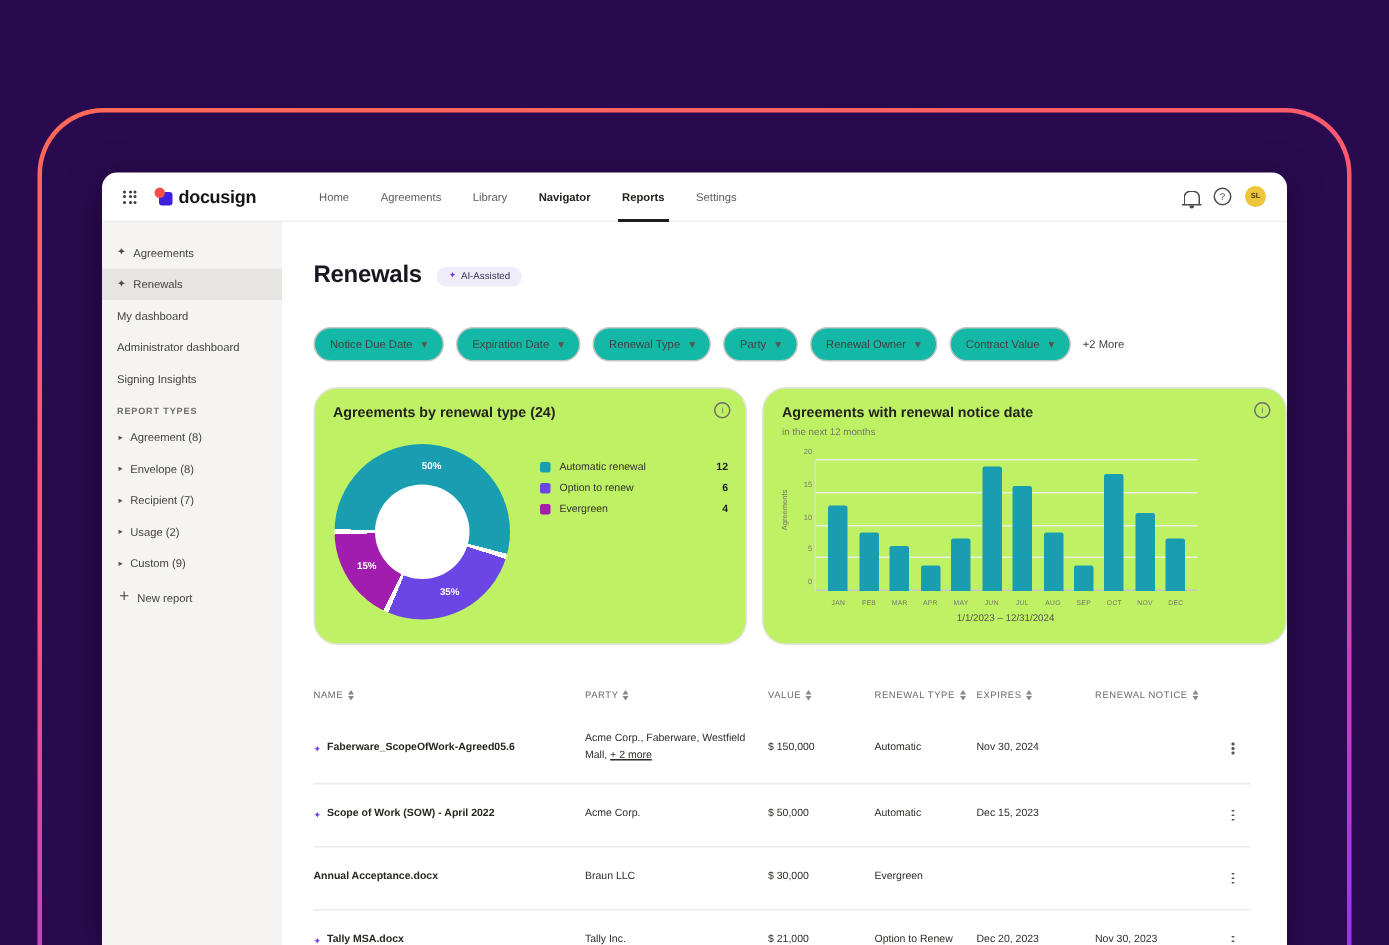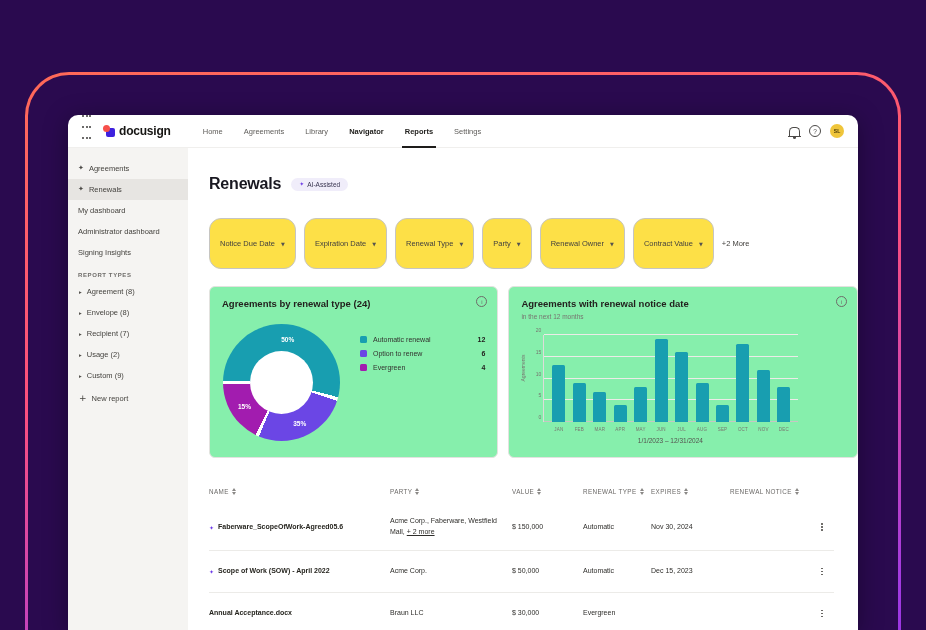--- a/index.html
+++ b/index.html
@@ -10,29 +10,29 @@
   
   .frame{position:absolute;left:25px;top:72px;width:876px;height:700px;border-radius:44px;
     background:linear-gradient(168deg,#FF6A57 0%,#FB4F7E 38%,#A43BE0 78%,#7F2BE8 100%);}
   .frame-inner{position:absolute;inset:3px;border-radius:41px;background:#2A0A4F;}
 
   
   .window{position:absolute;left:68px;top:115px;width:790px;height:515px;background:#fff;
     border-radius:10px 10px 0 0;overflow:hidden;box-shadow:0 4px 24px rgba(0,0,0,.35);}
 
   
-  .topbar{height:33px;display:flex;padding:0 14px;border-bottom:1px solid #F0EFED;box-sizing:border-box;}
+  .topbar{height:33px;display:flex;align-items:center;padding:0 14px;border-bottom:1px solid #F0EFED;box-sizing:border-box;}
   .waffle{display:grid;grid-template-columns:repeat(3,2px);gap:1.5px;cursor:pointer;}
   .waffle b{width:2px;height:2px;background:#3B3A38;border-radius:50%;}
   .logo{display:flex;align-items:center;gap:4px;margin-left:12px;}
   .lmark{position:relative;width:12px;height:12px;}
   .lmark .sq{position:absolute;right:0;bottom:0;width:9px;height:9px;background:#3E21DE;border-radius:2px;}
   .lmark .ci{position:absolute;left:0;top:0;width:7px;height:7px;background:#F7504B;border-radius:50%;}
   .logotext{font-size:12px;font-weight:bold;color:#161513;letter-spacing:-.2px;}
-  .nav{display:flex;align-items:stretch;height:33px;margin-left:32px;gap:21px;}
+  .nav{display:flex;align-items:stretch;height:33px;margin-left:42px;gap:21px;}
   .nav-item{display:flex;align-items:center;font-size:7.5px;color:#5E5C59;position:relative;cursor:pointer;}
   .nav-item.bold{font-weight:bold;color:#23221F;}
   .nav-item.active::after{content:'';position:absolute;left:-3px;right:-3px;bottom:0;height:2px;background:#1E1D1B;}
   .top-icons{margin-left:auto;display:flex;align-items:center;gap:9px;}
   .bell{position:relative;width:9px;height:8px;border:1px solid #4C4A48;border-bottom:none;border-radius:4.5px 4.5px 0 0;cursor:pointer;}
   .bell::after{content:'';position:absolute;left:-2px;right:-2px;bottom:-1px;height:1px;background:#4C4A48;}
   .bell::before{content:'';position:absolute;left:50%;bottom:-3px;width:3px;height:2px;margin-left:-1.5px;border-radius:0 0 2px 2px;background:#4C4A48;}
   .help{width:10px;height:10px;border:1px solid #4C4A48;border-radius:50%;display:flex;align-items:center;justify-content:center;color:#4C4A48;font-size:6.5px;cursor:pointer;}
   .help::after{content:'?';}
   .avatar{width:14px;height:14px;border-radius:50%;background:#EFC53B;color:#4A3A06;font-size:5px;font-weight:bold;display:flex;align-items:center;justify-content:center;cursor:pointer;}
@@ -49,27 +49,27 @@
   .new-report{margin-top:2px;}
   .plus{font-size:9px;color:#45433F;line-height:1;}
 
   
   .main{flex:1;background:#fff;padding-left:21px;box-sizing:border-box;overflow:hidden;}
   .title-row{margin-top:27px;display:flex;align-items:center;gap:10px;}
   .page-title{font-size:16px;font-weight:bold;color:#191821;letter-spacing:-.2px;}
   .ai-badge{display:flex;align-items:center;gap:3px;background:#F0EDFA;border-radius:8px;padding:3px 8px;font-size:6.5px;color:#36334E;}
   .ai-badge .spark{color:#6D3BE8;font-size:6px;}
   .filters{margin-top:25px;display:flex;align-items:center;gap:8px;}
-  .pill{display:flex;align-items:center;gap:6px;border:1px solid #C6C5C2;border-radius:12px;padding:20px 10px;font-size:7.5px;color:#43413E;cursor:pointer;background:#fde047;}
+  .pill{display:flex;align-items:center;gap:6px;border:1px solid #C6C5C2;border-radius:12px;padding:6px 10px;font-size:7.5px;color:#43413E;cursor:pointer;background:#14b8a6;}
   .caret-d{font-size:5px;color:#55534F;}
   .more-filters{font-size:7.5px;color:#43413E;cursor:pointer;}
 
   
   .charts{margin-top:17px;display:flex;gap:10px;}
-  .card{background:#86efac;border:1px solid #E3E2DF;border-radius:6px;position:relative;box-sizing:border-box;}
+  .card{background:#bef264;border:1px solid #E3E2DF;border-radius:16px;position:relative;box-sizing:border-box;}
   .card1{width:293px;height:172px;}
   .card2{width:354px;height:172px;}
   .card-title{font-size:9.5px;font-weight:bold;color:#23221F;position:absolute;left:12px;top:11px;}
   .card-sub{font-size:6.5px;color:#76746F;position:absolute;left:12px;top:26px;}
   .info{position:absolute;right:10px;top:9px;width:9px;height:9px;border:1px solid #6E6C69;border-radius:50%;color:#6E6C69;font-size:6px;display:flex;align-items:center;justify-content:center;cursor:pointer;font-style:normal;}
   .info::after{content:'i';}
 
   .donut{position:absolute;left:13px;top:37px;width:117px;height:117px;border-radius:50%;}
   .donut-hole{position:absolute;left:50%;top:50%;width:63px;height:63px;margin:-31.5px 0 0 -31.5px;border-radius:50%;background:#fff;}
   .donut-label{position:absolute;font-size:6.5px;font-weight:bold;color:#fff;transform:translate(-50%,-50%);}

